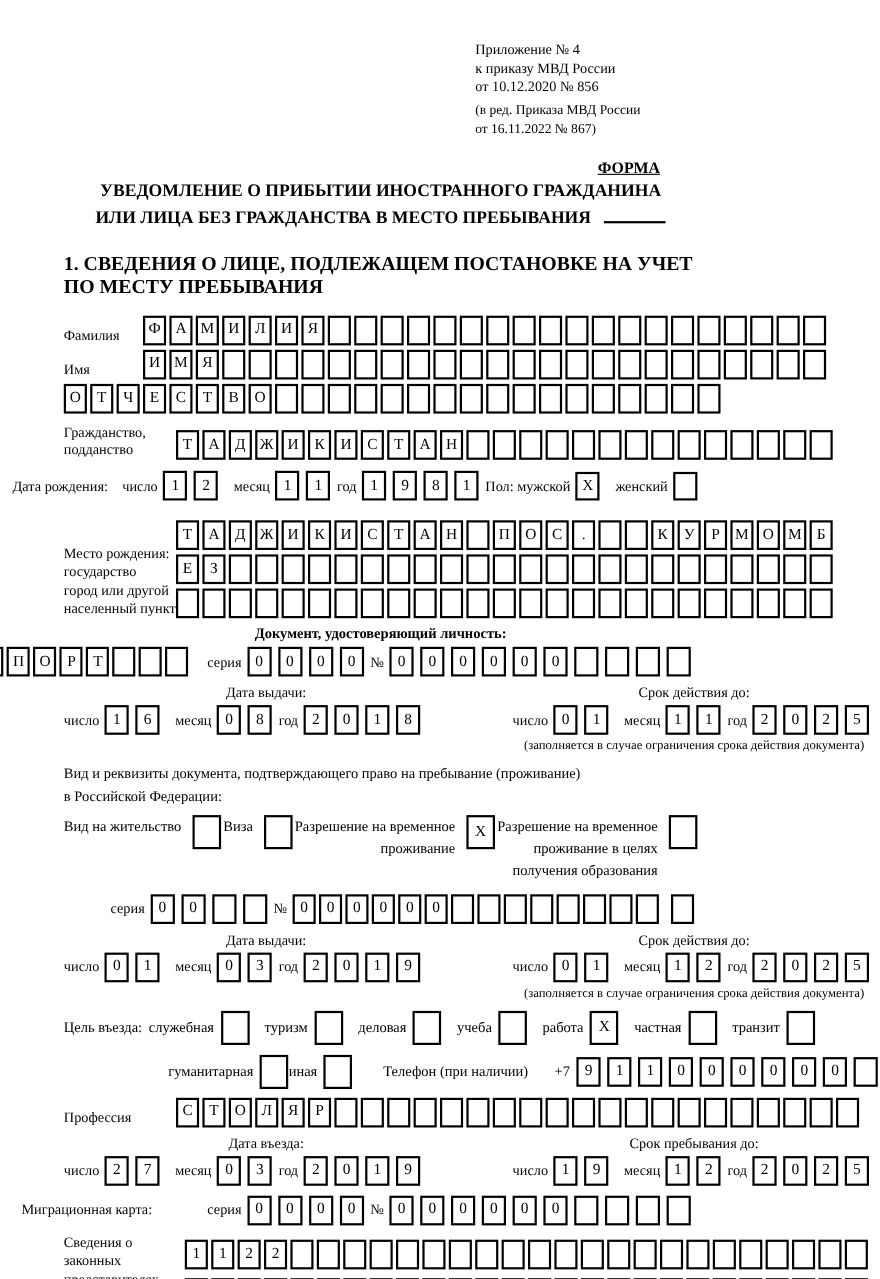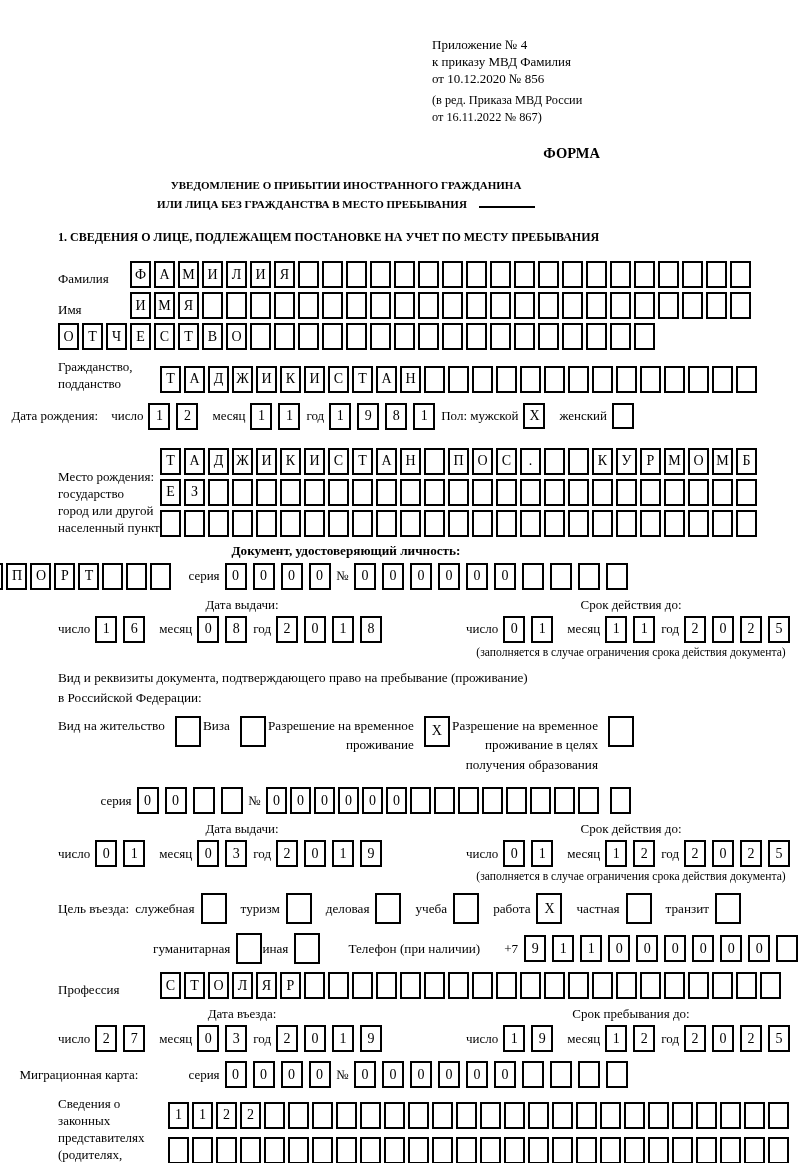--- a/index.html
+++ b/index.html
@@ -4,25 +4,25 @@
 <style>
   * { box-sizing: border-box; margin: 0; padding: 0; }
   html,body { background:#fff; }
   body { width:800px; height:1163px; overflow:hidden; color:#000;
          font-family:"Liberation Serif","DejaVu Serif",serif; }
   .page { width:664px; height:1163px; padding:36px 30px 10px 58px; }
 
   
   .ref { width:196px; margin-left:auto; margin-right:6px; font-size:13px; line-height:1.32; }
   .ref-amend { font-size:12.3px; margin-top:5px; line-height:1.32; }
-  .forma { text-align:right; font-weight:bold; font-size:14.5px; margin:20px 34px 0 0; }
-
-  .title { text-align:center; font-weight:bold; font-size:11px; line-height:1.55; margin-top:15px; }
+  .forma { text-align:right; font-weight:bold; font-size:14.5px; margin:20px 34px 0 0;text-decoration:underline; }
+
+  .title { text-align:center; font-weight:bold; font-size:16px; line-height:1.55; }
   .uline { display:inline-block; width:56px; border-bottom:2px solid #000; margin-left:12px; height:14px; }
-  .sec   { font-weight:bold; font-size:12px; margin-top:17px; }
+  .sec   { font-weight:bold; font-size:18px; margin-top:17px; }
 
   
   .frow { display:flex; align-items:flex-end; margin-top:4px; }
   .flabel { font-size:13px; line-height:1.3; padding-top:5px; flex:none; }
   .w72  { width:72px; }
   .w102 { width:102px; }
   .w110 { width:110px; }
 
   .cells { display:flex; flex:none; }
   .cell  { width:21px; height:27px; border:2px solid #000; margin-right:3px;
@@ -63,21 +63,21 @@
   .purpose2 { padding-left:95px; margin-top:9px; }
   .purpose2 .p-lbl { margin-left:0; }
 </style>
 </head>
 <body>
 
 <div class="page">
 
   <div class="ref">
     <div>Приложение № 4</div>
-    <div>к приказу МВД Фамилия</div>
+    <div>к приказу МВД России</div>
     <div>от 10.12.2020 № 856</div>
     <div class="ref-amend">
       <div>(в ред. Приказа МВД России</div>
       <div>от 16.11.2022 № 867)</div>
     </div>
   </div>
   <div class="forma">ФОРМА</div>
 
   <div class="title">
     <div>УВЕДОМЛЕНИЕ О ПРИБЫТИИ ИНОСТРАННОГО ГРАЖДАНИНА</div>

